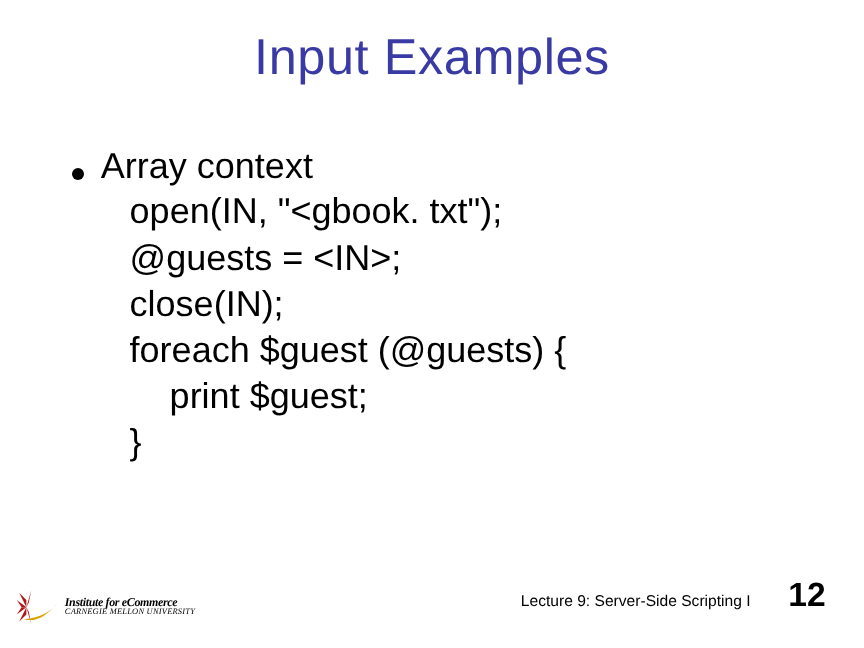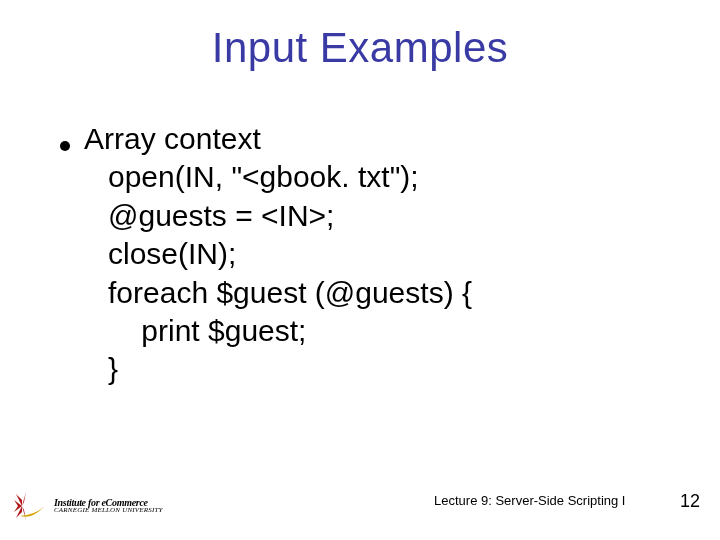--- a/index.html
+++ b/index.html
@@ -106,24 +106,24 @@
   .course .u { text-decoration: underline; }
   .lecture {
     position: absolute;
     left: 400px;
     bottom: 12px;
     font-size: 13px;
     margin-left: 34px;
   }
   .page {
     position: absolute;
-    right: 20px;
+    right: 32px;
     bottom: 8px;
-    font-size: 18px;
-    font-weight: 400;
+    font-size: 28px;
+    font-weight: 700;
   }
 </style>
 </head>
 <body>
 
 <div class="slide">
 
   <div class="title">Input Examples</div>
 
   <div class="body">

